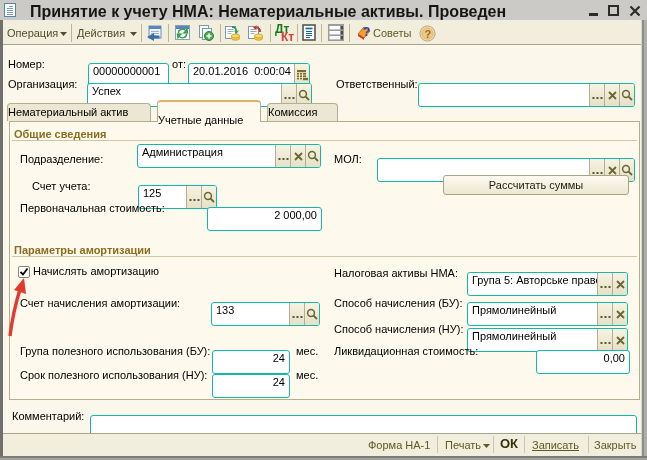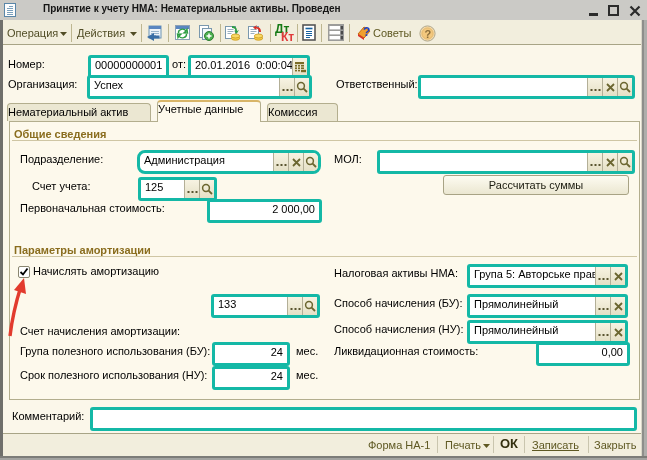--- a/index.html
+++ b/index.html
@@ -1,19 +1,19 @@
 <!DOCTYPE html>
 <html><head><meta charset="utf-8">
 <style>
 * { margin:0; padding:0; box-sizing:border-box; }
 html,body { width:647px; height:460px; overflow:hidden; }
 body { font-family:"Liberation Sans",sans-serif; font-size:11px; background:#fbf7ea; position:relative; }
 .ab { position:absolute; }
 .lbl { position:absolute; white-space:nowrap; color:#000; line-height:13px; }
-.ctl { position:absolute; height:24px; border:3px solid #14b8a6; border-radius:3px; background:#fff; overflow:hidden; }
+.ctl { position:absolute; height:24px; border:1px solid #14b8a6; border-radius:3px; background:#fff; overflow:hidden;margin-top:8px; }
 .tx { position:absolute; left:4px; top:1px; white-space:nowrap; }
 .txr { position:absolute; right:4px; top:1px; white-space:nowrap; }
 .bs { position:absolute; right:0; top:0; height:100%; display:flex; }
 .bt { width:15px; height:100%; border-left:1px solid #b3af97; background:linear-gradient(#f7f3e2,#e5e0c6); display:flex; align-items:center; justify-content:center; }
 .sep { position:absolute; width:1px; background:#c9c5ae; }
 .tbsep { position:absolute; top:24px; height:18px; width:1px; background:#bdb690; }
 .tab { position:absolute; border:1px solid #b3ae8e; border-bottom:none; border-radius:4px 4px 0 0; text-align:left; }
 .blink { color:#5e5822; }
 .grp { position:absolute; font-weight:bold; color:#8a6d1e; white-space:nowrap; }
 svg { display:block; }
@@ -24,21 +24,21 @@
 <svg class="ab" style="left:3px;top:2px;" width="15" height="16" viewBox="0 0 15 16">
   <rect x="1.5" y="1.5" width="11" height="13" fill="#fdfdfd" stroke="#5a86a8" stroke-width="1"></rect>
   <g stroke="#7aa0bd" stroke-width="1">
     <line x1="6" y1="4.5" x2="10" y2="4.5"></line>
     <line x1="4" y1="6.5" x2="10" y2="6.5"></line>
     <line x1="4" y1="8.5" x2="10" y2="8.5"></line>
     <line x1="4" y1="10.5" x2="10" y2="10.5"></line>
     <line x1="4" y1="12.5" x2="10" y2="12.5"></line>
   </g>
 </svg>
-<div class="ab" style="left:43px;top:3px;font-size:10px;font-weight:bold;color:#151515;">Принятие к учету НМА: Нематериальные активы. Проведен</div>
+<div class="ab" style="left:30px;top:3px;font-size:16px;font-weight:bold;color:#151515;">Принятие к учету НМА: Нематериальные активы. Проведен</div>
 <div class="ab" style="left:589px;top:13px;width:9px;height:3px;background:#2b2b2b;"></div>
 <div class="ab" style="left:608px;top:5px;width:11px;height:11px;border:2px solid #2b2b2b;"></div>
 <svg class="ab" style="left:629px;top:5px;" width="12" height="12" viewBox="0 0 12 12">
   <path d="M1.5 1.5 L10.5 10.5 M10.5 1.5 L1.5 10.5" stroke="#2b2b2b" stroke-width="2.2"></path>
 </svg>
 
 <div class="ab" style="left:0;top:20px;width:3px;height:440px;background:#6f6f6b;"></div>
 <div class="ab" style="left:641px;top:20px;width:1px;height:440px;background:#d9d6c8;"></div>
 <div class="ab" style="left:642px;top:20px;width:2px;height:440px;background:#8e8e8b;"></div>
 <div class="ab" style="left:644px;top:20px;width:3px;height:440px;background:#aeaeab;"></div>
@@ -195,27 +195,27 @@
           <circle cx="5" cy="5" r="3.4" fill="none" stroke="#6b6630" stroke-width="1.5"></circle>
           <line x1="7.6" y1="7.6" x2="11" y2="11" stroke="#6b6630" stroke-width="1.8"></line>
         </svg>
   </span>
     </span>
 </div>
 
 <div class="tab" style="left:7px;top:103px;width:144px;height:18px;background:#ebe7d2;padding-top:2px;">Нематериальный актив</div>
 <div class="tab" style="left:267px;top:103px;width:71px;height:18px;background:#ebe7d2;padding-top:2px;">Комиссия</div>
 <div class="ab" style="left:9px;top:121px;width:631px;height:279px;border:1px solid #b3ae8e;background:#fdf9ec;"></div>
-<div class="tab" style="left:157px;top:100px;width:104px;height:22px;background:#fdf9ec;border-top:2px solid #d8b568;padding-top:1px;z-index:5;">Учетные данные</div>
+<div class="tab" style="left:157px;top:100px;width:104px;height:22px;background:#fdf9ec;border-top:2px solid #d8b568;padding-top:12px;z-index:5;">Учетные данные</div>
 
 <div class="grp" style="left:14px;top:128px;">Общие сведения</div>
 <div class="ab" style="left:12px;top:140px;width:625px;height:1px;background:#cfc6a4;"></div>
 
 <div class="lbl" style="left:20px;top:153px;">Подразделение:</div>
-<div class="ctl" style="left:137px;top:150px;width:184px;border-radius:8px;">
+<div class="ctl" style="left:137px;top:136px;width:184px;">
   <span class="tx">Администрация</span>
   <span class="bs">
       <span class="bt">
         <svg width="11" height="14" viewBox="0 0 11 14">
           <g fill="#5a5530">
             <rect x="0.5" y="9" width="2" height="2"></rect>
             <rect x="4.5" y="9" width="2" height="2"></rect>
             <rect x="8.5" y="9" width="2" height="2"></rect>
           </g>
         </svg>
@@ -310,21 +310,21 @@
         </svg>
       </span>
       <span class="bt">
     <svg width="9" height="9" viewBox="0 0 9 9">
           <path d="M1 1 L8 8 M8 1 L1 8" stroke="#6b6630" stroke-width="1.8"></path>
         </svg>
   </span>
     </span>
 </div>
 
-<div class="lbl" style="left:20px;top:297px;margin-top:28px;">Счет начисления амортизации:</div>
+<div class="lbl" style="left:20px;top:297px;">Счет начисления амортизации:</div>
 <div class="ctl" style="left:211px;top:294px;width:109px;">
   <span class="tx">133</span>
   <span class="bs">
       <span class="bt">
         <svg width="11" height="14" viewBox="0 0 11 14">
           <g fill="#5a5530">
             <rect x="0.5" y="9" width="2" height="2"></rect>
             <rect x="4.5" y="9" width="2" height="2"></rect>
             <rect x="8.5" y="9" width="2" height="2"></rect>
           </g>

